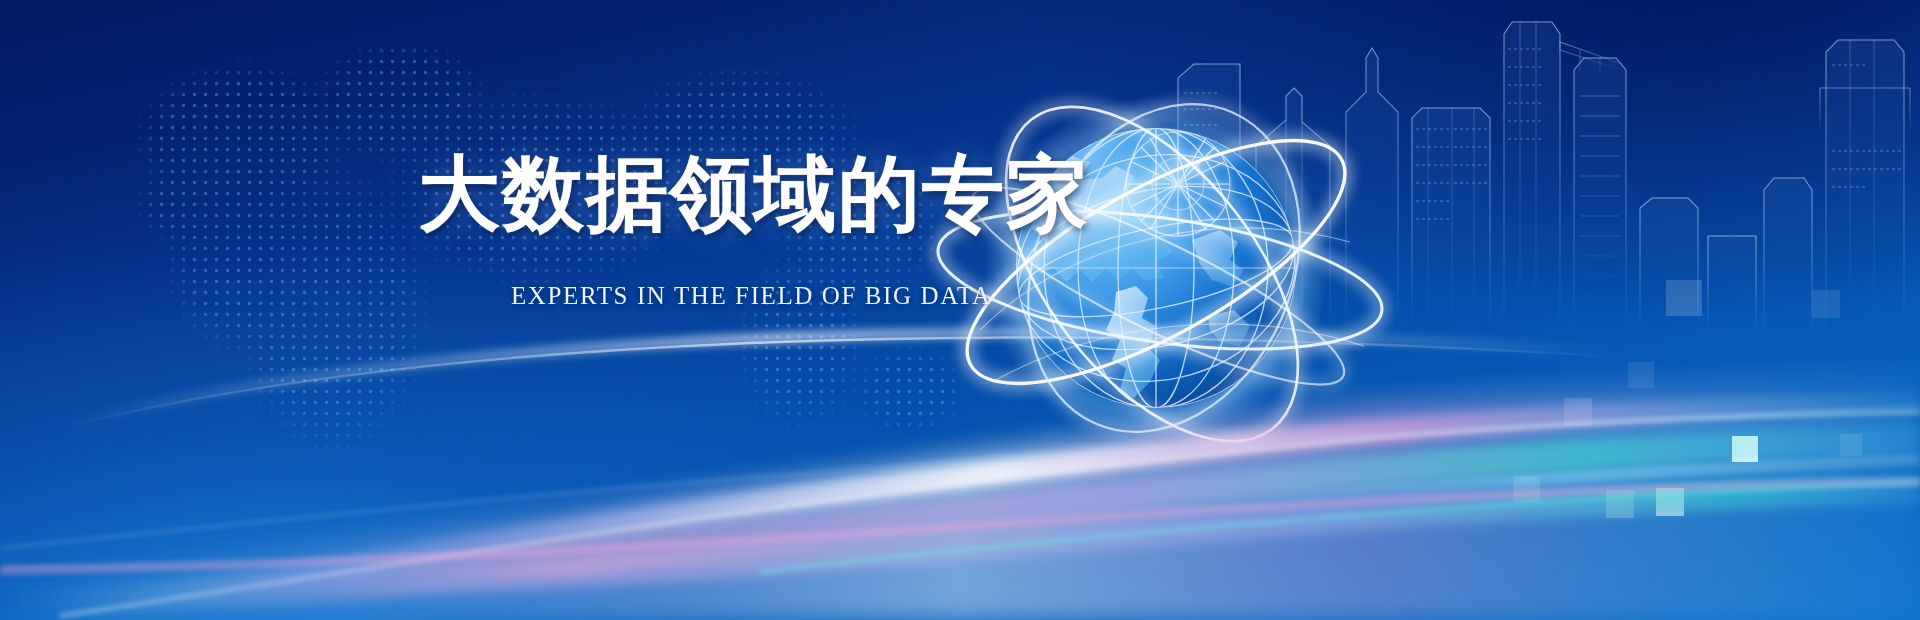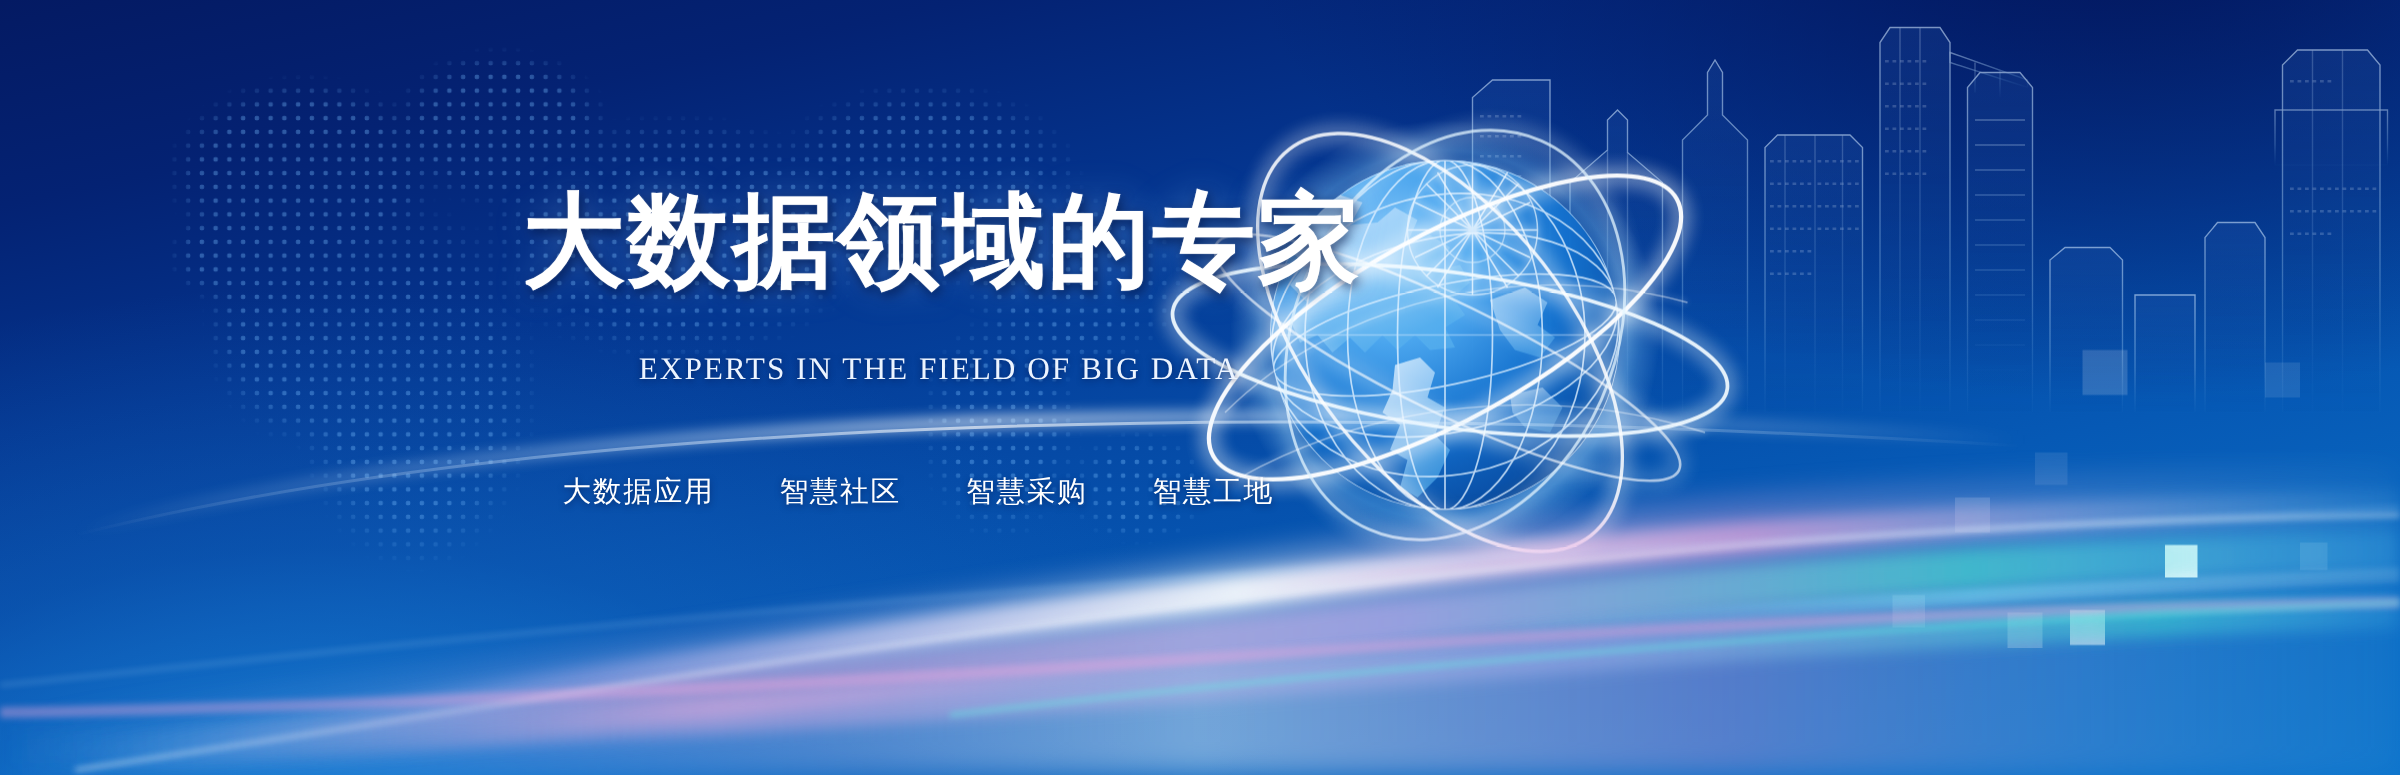--- a/index.html
+++ b/index.html
@@ -414,21 +414,15 @@
       <path d="M700 196 C1050 152 1500 116 1920 100" fill="none" stroke="url(#aurCyan)" stroke-width="12" opacity=".8" filter="url(#blurS)"></path>
       <path d="M760 212 C1100 172 1540 138 1920 122" fill="none" stroke="#5ff0e2" stroke-width="4" opacity=".45" filter="url(#blurS)"></path>
 
       <path d="M0 188 C380 150 860 96 1920 46" fill="none" stroke="#bfe4ff" stroke-width="2" opacity=".32" filter="url(#blurS)"></path>
     </svg>
   </div>
 
   <div id="content">
     <h1 id="title">大数据领域的专家</h1>
     <p id="subtitle">EXPERTS IN THE FIELD OF BIG DATA</p>
-    <nav id="nav">
-        <span class="nav-item">大数据应用</span>
-        <span class="nav-item">智慧社区</span>
-        <span class="nav-item">智慧采购</span>
-        <span class="nav-item">智慧工地</span>
-      </nav>
   </div>
 
 </div>
 
 </body></html>

